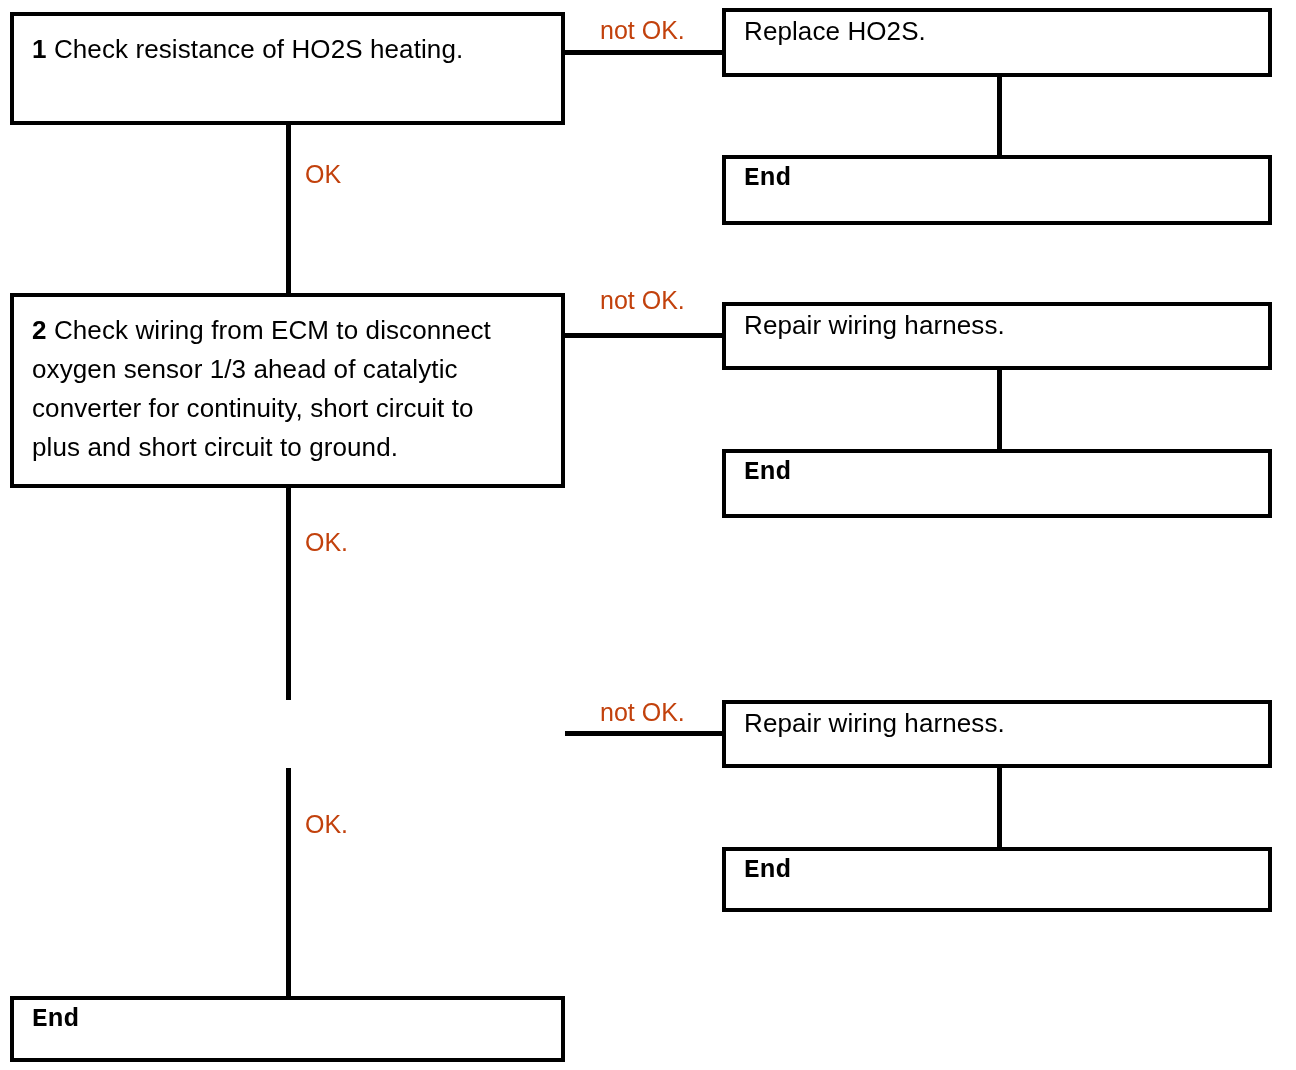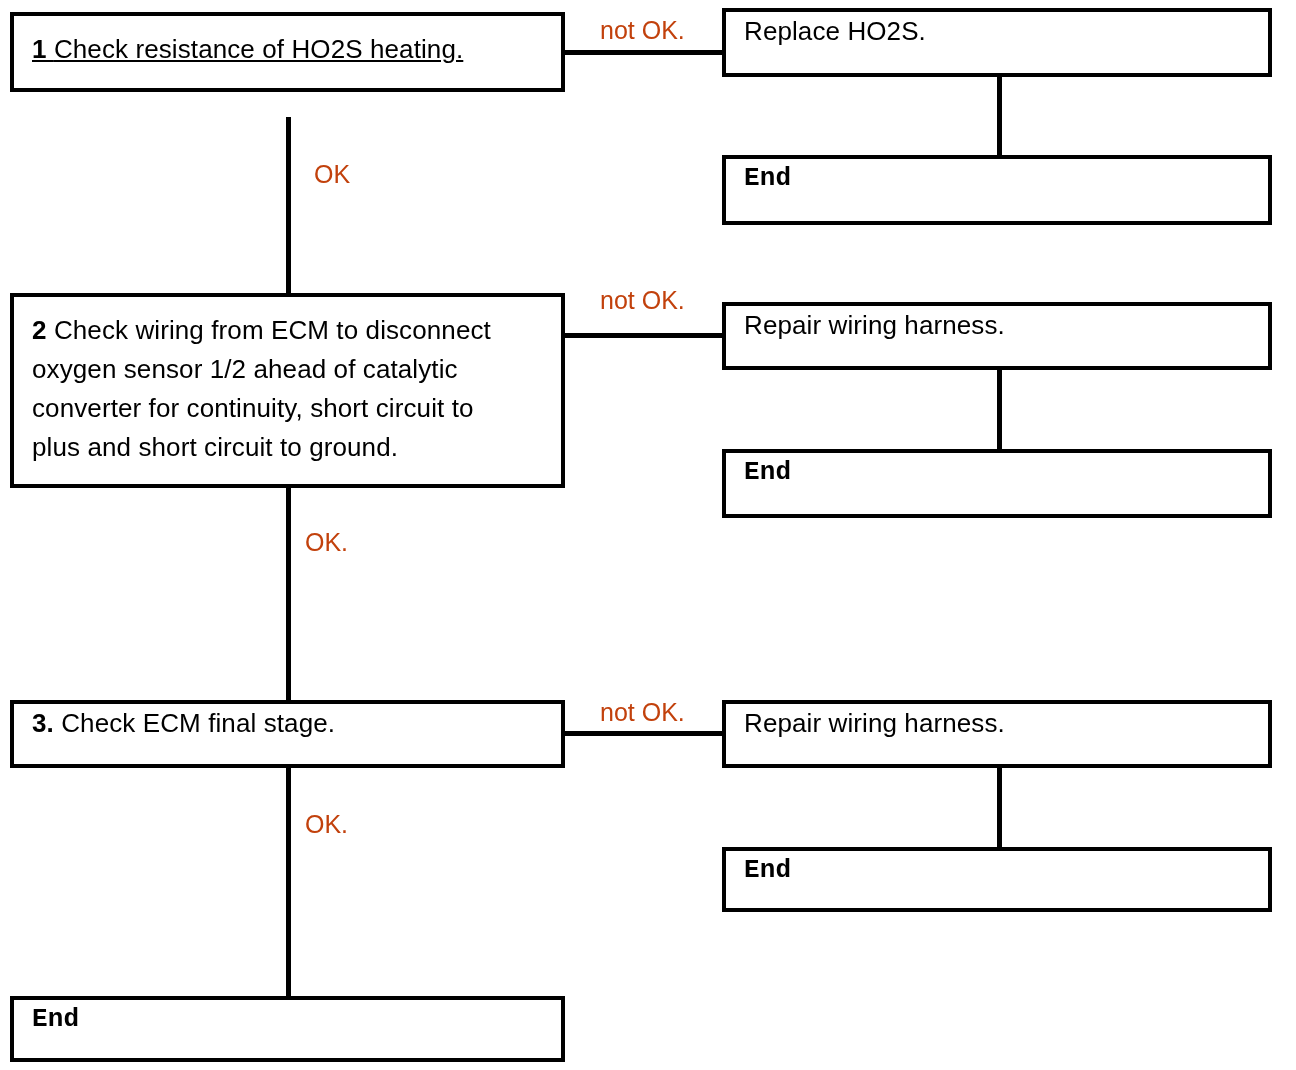--- a/index.html
+++ b/index.html
@@ -77,66 +77,63 @@
     color: #c2410c;
     white-space: nowrap;
     z-index: 4;
   }
 </style>
 </head>
 <body>
 
 <div id="flowchart">
 
-  <div class="box align-top" style="left:10px; top:12px; width:555px; height:80px;text-decoration:underline;">
+  <div class="box align-top" style="left:10px; top:12px; width:555px; height:113px;">
     <span class="box-text"><span class="box-num">1 </span><span>Check resistance of HO2S heating.</span></span>
   </div>
 
   <div class="line-h" style="left:565px; top:50px; width:157px;"></div>
   <div class="edge-label" style="left:600px; top:18px;">not OK.</div>
 
   <div class="box" style="left:722px; top:8px; width:550px; height:69px;">
     <span class="box-text">Replace HO2S.</span>
   </div>
 
   <div class="line-v" style="left:997px; top:77px; height:78px;"></div>
 
   <div class="box" style="left:722px; top:155px; width:550px; height:70px;">
     <span class="box-text bold">End</span>
   </div>
 
   <div class="line-v" style="left:286px; top:117px; height:176px;"></div>
-  <div class="edge-label" style="left:305px; top:162px;margin-left:9px;">OK</div>
+  <div class="edge-label" style="left:305px; top:162px;">OK</div>
 
   <div class="box align-top" style="left:10px; top:293px; width:555px; height:195px;">
     <span class="box-text"><span class="box-num">2 </span><span>Check wiring from ECM to disconnect
-oxygen sensor 1/2 ahead of catalytic
+oxygen sensor 1/3 ahead of catalytic
 converter for continuity, short circuit to
 plus and short circuit to ground.</span></span>
   </div>
 
   <div class="line-h" style="left:565px; top:333px; width:157px;"></div>
   <div class="edge-label" style="left:600px; top:288px;">not OK.</div>
 
   <div class="box" style="left:722px; top:302px; width:550px; height:68px;">
     <span class="box-text">Repair wiring harness.</span>
   </div>
 
   <div class="line-v" style="left:997px; top:370px; height:79px;"></div>
 
   <div class="box" style="left:722px; top:449px; width:550px; height:69px;">
     <span class="box-text bold">End</span>
   </div>
 
   <div class="line-v" style="left:286px; top:488px; height:212px;"></div>
   <div class="edge-label" style="left:305px; top:530px;">OK.</div>
 
-  <div class="box" style="left:10px; top:700px; width:555px; height:68px;">
-    <span class="box-text"><span class="box-num">3. </span><span>Check ECM final stage.</span></span>
-  </div>
 
   <div class="line-h" style="left:565px; top:731px; width:157px;"></div>
   <div class="edge-label" style="left:600px; top:700px;">not OK.</div>
 
   <div class="box" style="left:722px; top:700px; width:550px; height:68px;">
     <span class="box-text">Repair wiring harness.</span>
   </div>
 
   <div class="line-v" style="left:997px; top:768px; height:79px;"></div>
 

